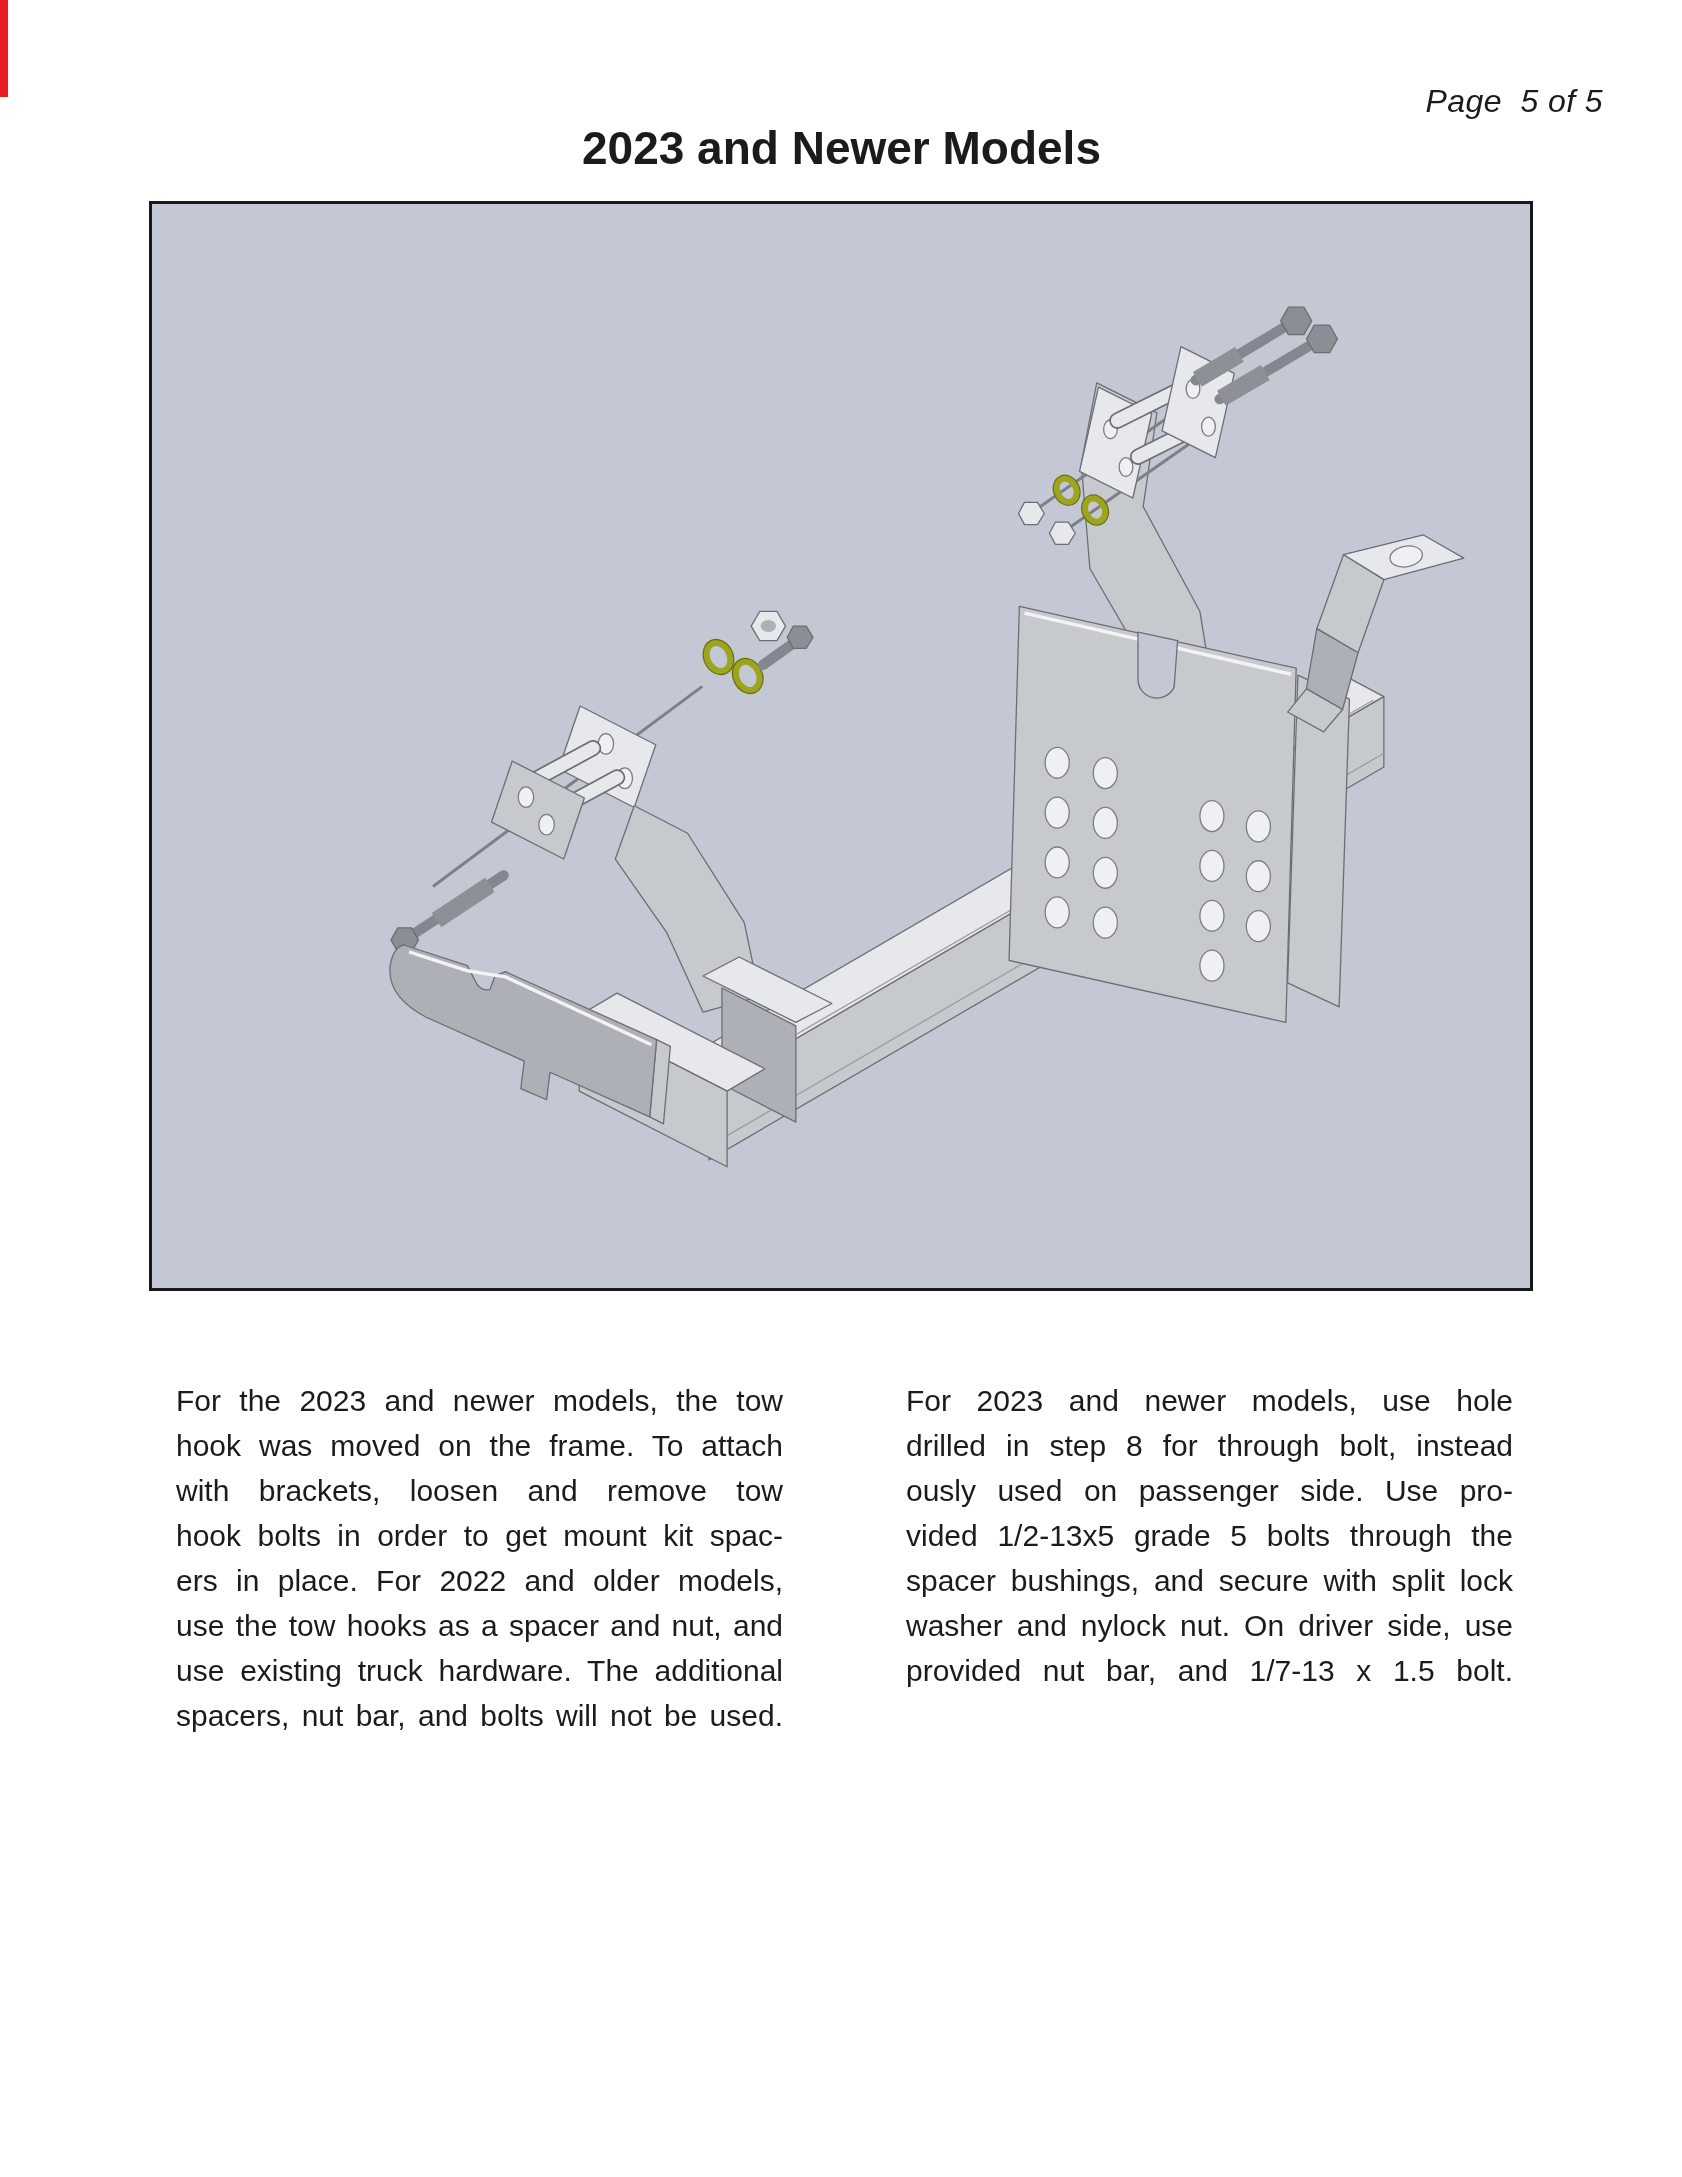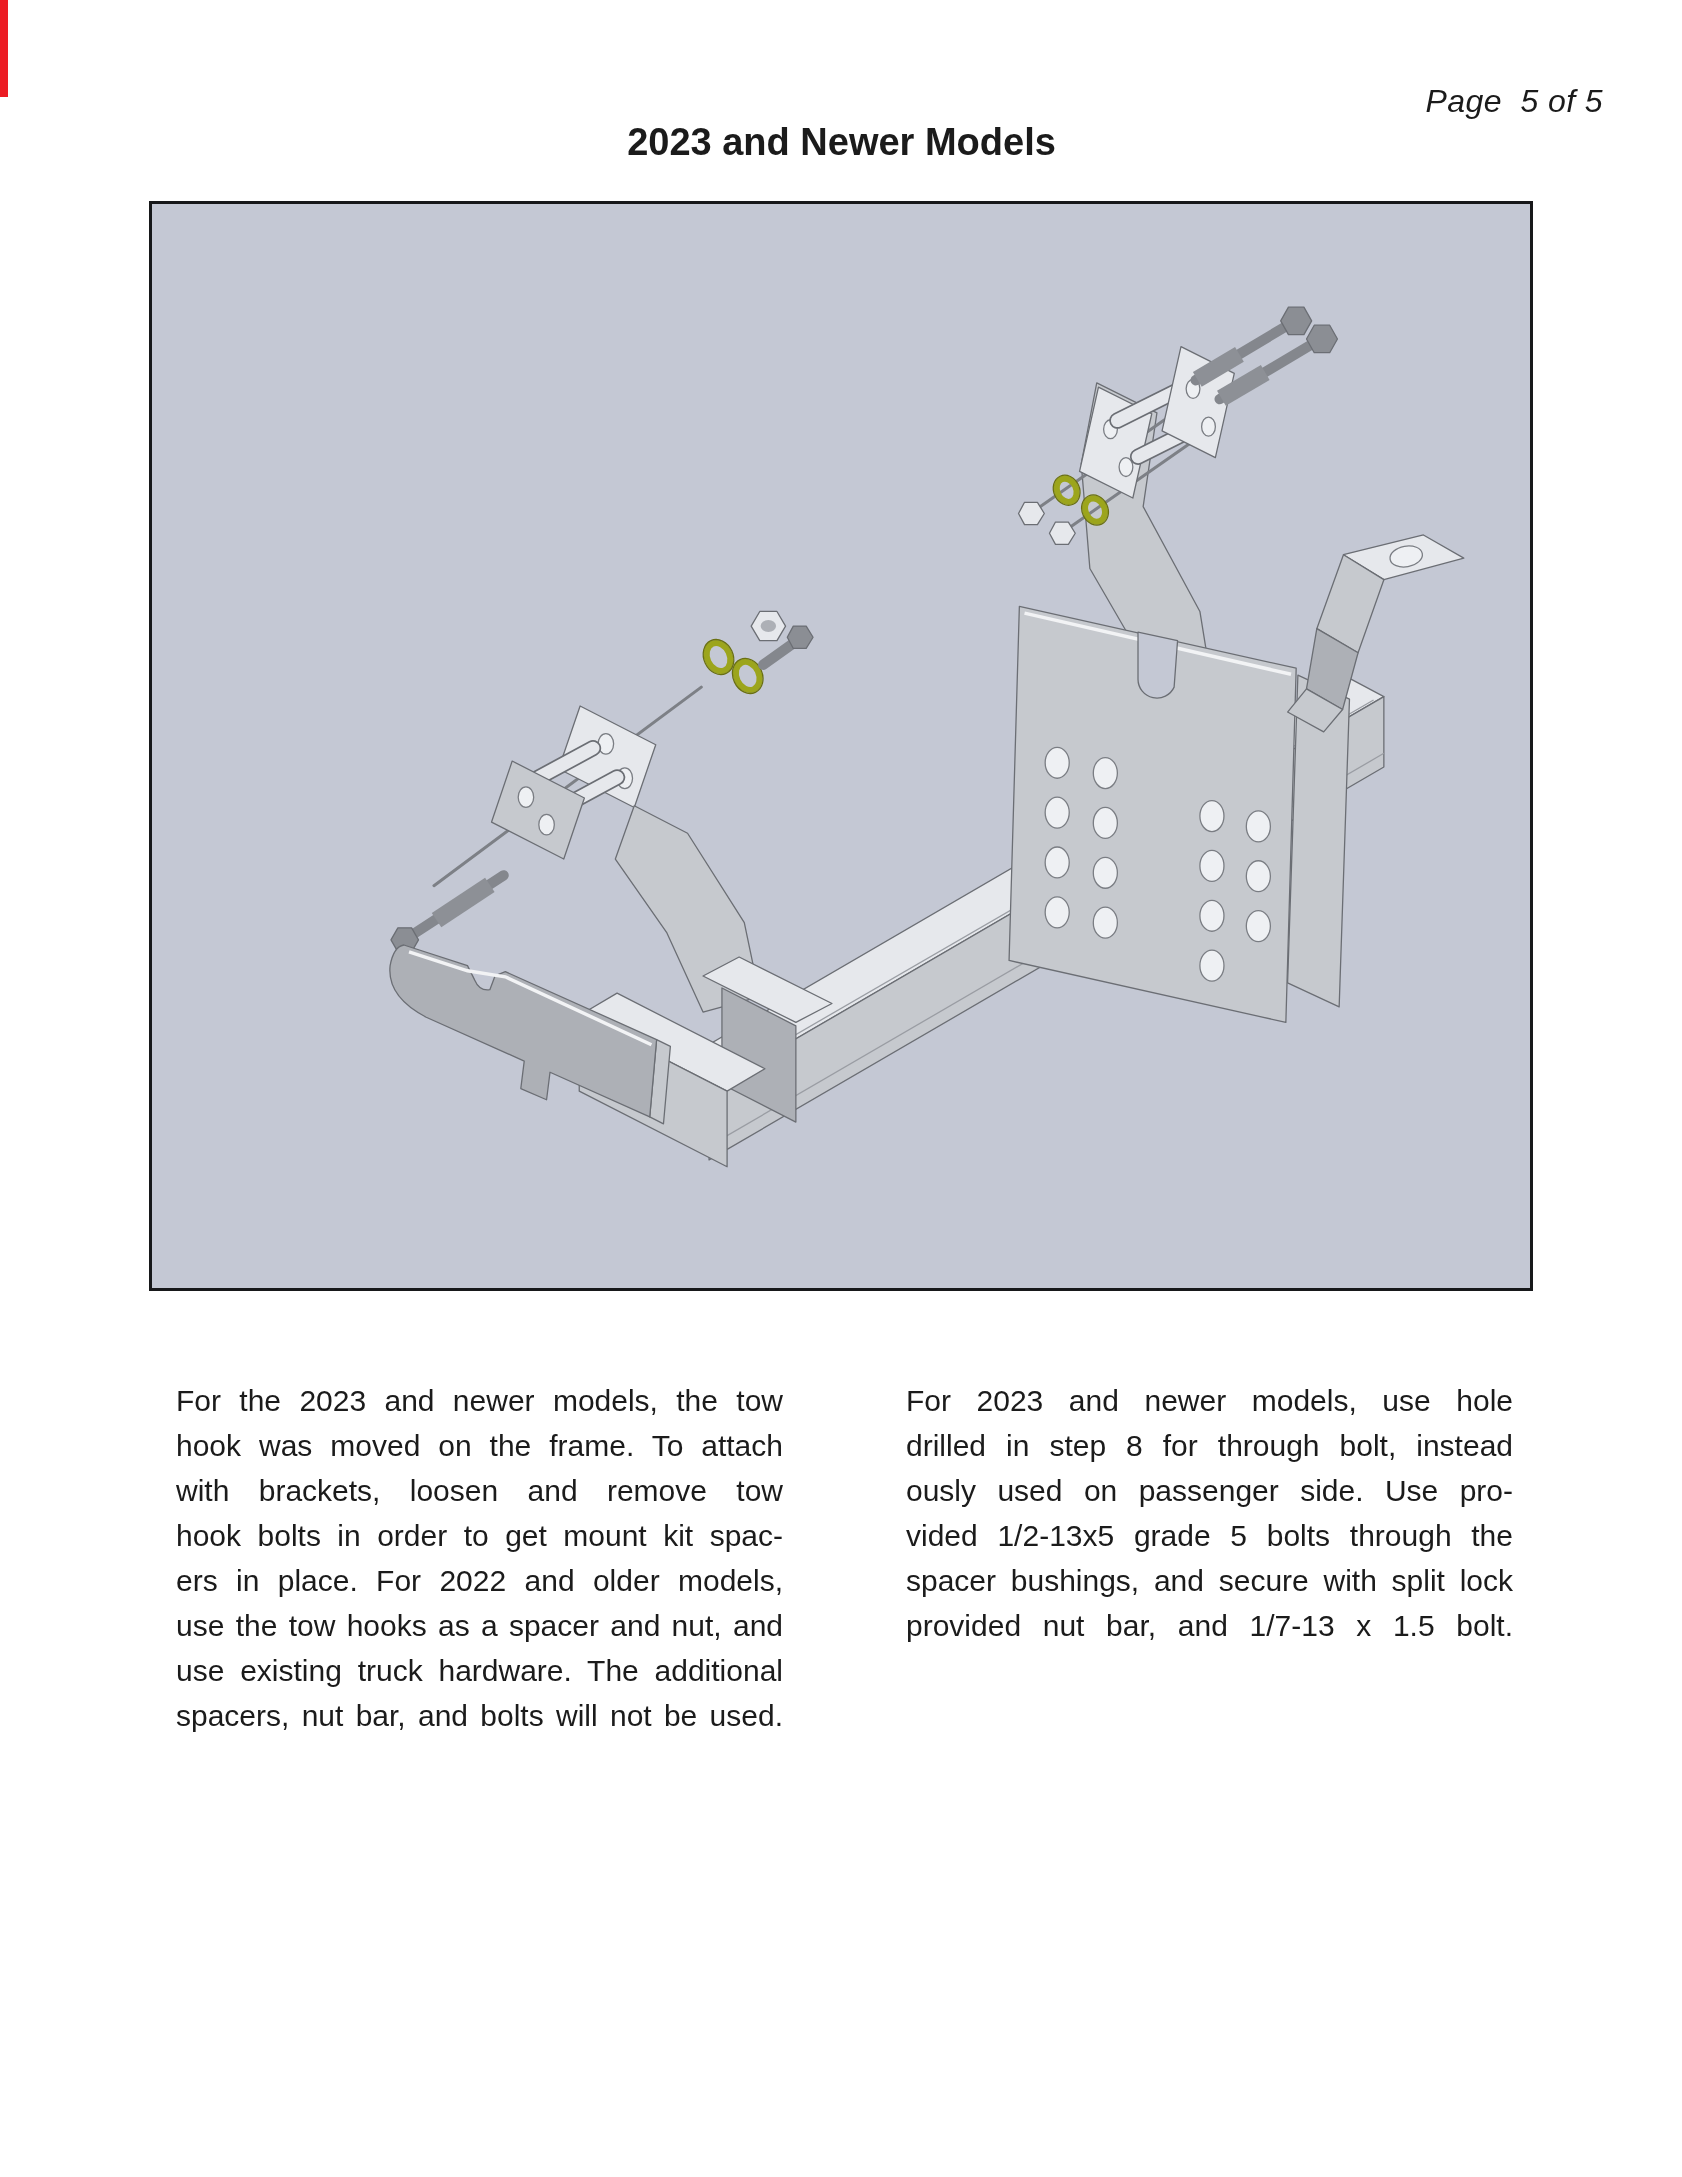--- a/index.html
+++ b/index.html
@@ -20,21 +20,21 @@
     font-family:"Liberation Sans", sans-serif;color:var(--ink);
     overflow:hidden;
   }
   .red-mark{position:absolute;left:0;top:0;width:7.8px;height:97px;background:var(--accent-red);}
   .page-num{
     position:absolute;top:83px;right:80px;font-size:32px;font-style:italic;
     letter-spacing:0.4px;white-space:pre;
   }
   .title{
     position:absolute;top:121px;left:0;width:1683px;text-align:center;
-    font-size:38px;font-weight:bold;
+    font-size:46px;font-weight:bold;
   }
   .figure-box{
     position:absolute;left:149px;top:201px;width:1384px;height:1090px;
     background:var(--diagram-bg);border:3.5px solid var(--diagram-border);
     box-sizing:border-box;
   }
   .figure-box svg{position:absolute;left:0;top:0;width:100%;height:100%;}
   .col{
     position:absolute;top:1378px;width:607px;font-size:30px;line-height:45px;
   }
@@ -224,15 +224,16 @@
     <div class="tline">use existing truck hardware. The additional</div>
     <div class="tline">spacers, nut bar, and bolts will not be used.</div>
   </div>
 
 <div class="col col-right">
     <div class="tline">For 2023 and newer models, use hole</div>
     <div class="tline">drilled in step 8 for through bolt, instead</div>
     <div class="tline">ously used on passenger side. Use pro-</div>
     <div class="tline">vided 1/2-13x5 grade 5 bolts through the</div>
     <div class="tline">spacer bushings, and secure with split lock</div>
+    <div class="tline">washer and nylock nut. On driver side, use</div>
     <div class="tline">provided nut bar, and 1/7-13 x 1.5 bolt.</div>
   </div>
 
 
 </body></html>

